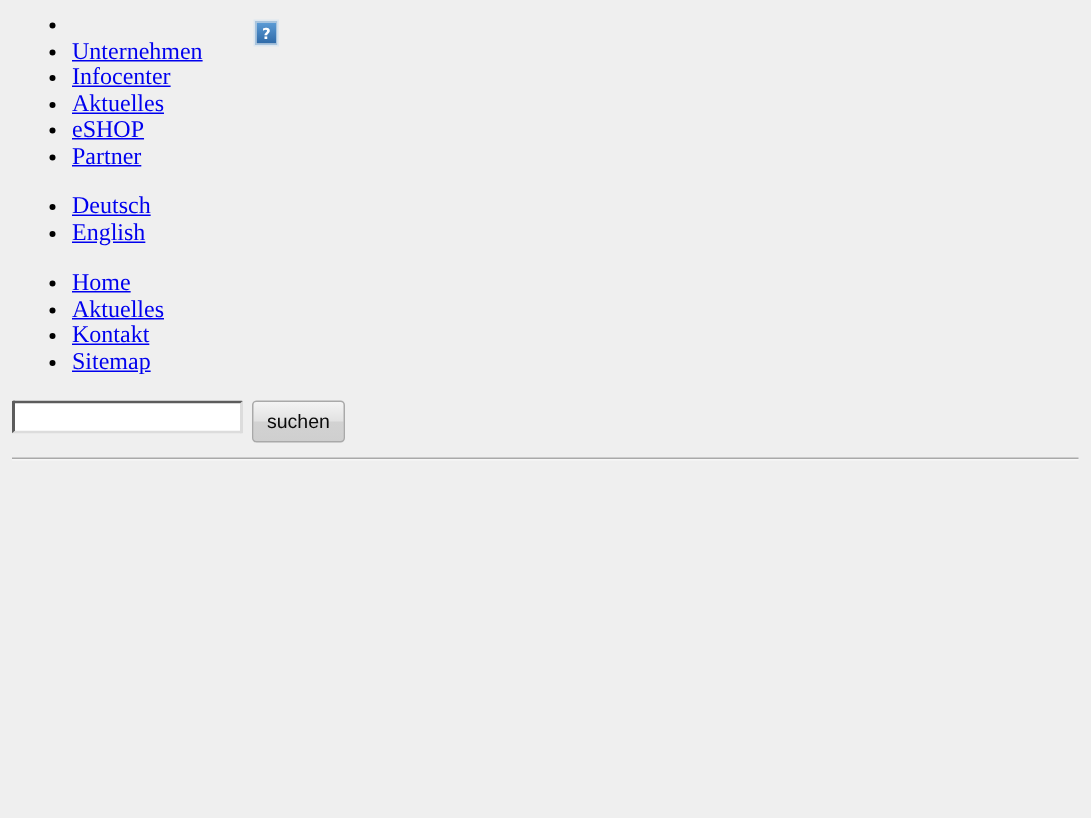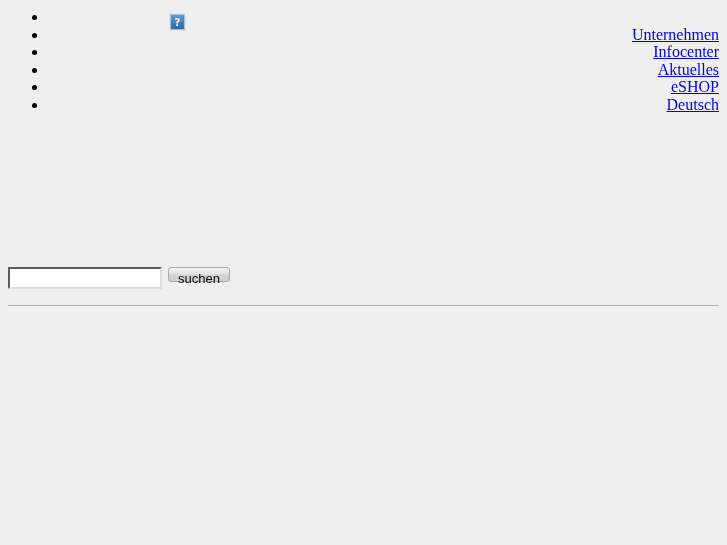--- a/index.html
+++ b/index.html
@@ -24,21 +24,20 @@
     height: 545px;
     box-sizing: border-box;
     padding: 8px;
   }
 
   
   ul.nav-list {
     list-style-type: disc;
     margin: 0 0 16px 0;
     padding-left: 40px;
-    text-align: right;
   }
   ul.nav-list li {
     margin: 0;
     padding: 0;
     line-height: 17.5px;
     font-size: 16px;
   }
   ul.nav-list li.logo-item {
     line-height: 17.5px;
     min-height: 17px;
@@ -88,21 +87,21 @@
     border-right-color: #dcdcdc;
     border-bottom-color: #dcdcdc;
     font-family: "Liberation Sans", sans-serif;
     font-size: 13px;
     padding: 1px 3px;
     color: #000;
     outline: none;
     border-radius: 1px;
   }
   .search-button {
-    height: 15px;
+    height: 28px;
     box-sizing: border-box;
     padding: 0 9px;
     background: linear-gradient(180deg, #f4f4f4 0%, #e2e2e2 48%, #d2d2d2 52%, #cfcfcf 100%);
     border: 1px solid #a9a9a9;
     border-radius: 3px;
     font-family: "Liberation Sans", sans-serif;
     font-size: 13px;
     color: #0a0a0a;
     cursor: pointer;
     line-height: 22px;
@@ -151,25 +150,47 @@
     <li>
       <a class="navlink" href="#">Infocenter</a>
     </li>
     <li>
       <a class="navlink" href="#">Aktuelles</a>
     </li>
     <li>
       <a class="navlink" href="#">eSHOP</a>
     </li>
     <li>
-      <a class="navlink" href="#">Deutsch</a>
+      <a class="navlink" href="#">Partner</a>
     </li>
   </ul>
 
+  <ul class="nav-list">
+    <li>
+      <a class="navlink" href="#">Deutsch</a>
+    </li>
+    <li>
+      <a class="navlink" href="#">English</a>
+    </li>
+  </ul>
 
+  <ul class="nav-list">
+    <li>
+      <a class="navlink" href="#">Home</a>
+    </li>
+    <li>
+      <a class="navlink" href="#">Aktuelles</a>
+    </li>
+    <li>
+      <a class="navlink" href="#">Kontakt</a>
+    </li>
+    <li>
+      <a class="navlink" href="#">Sitemap</a>
+    </li>
+  </ul>
 
   <form class="search-form">
     <input class="search-input" type="text" placeholder="" style="">
     <button class="search-button" type="submit">suchen</button>
   </form>
 
   <hr class="divider">
 
   <div class="content-area"></div>
 

